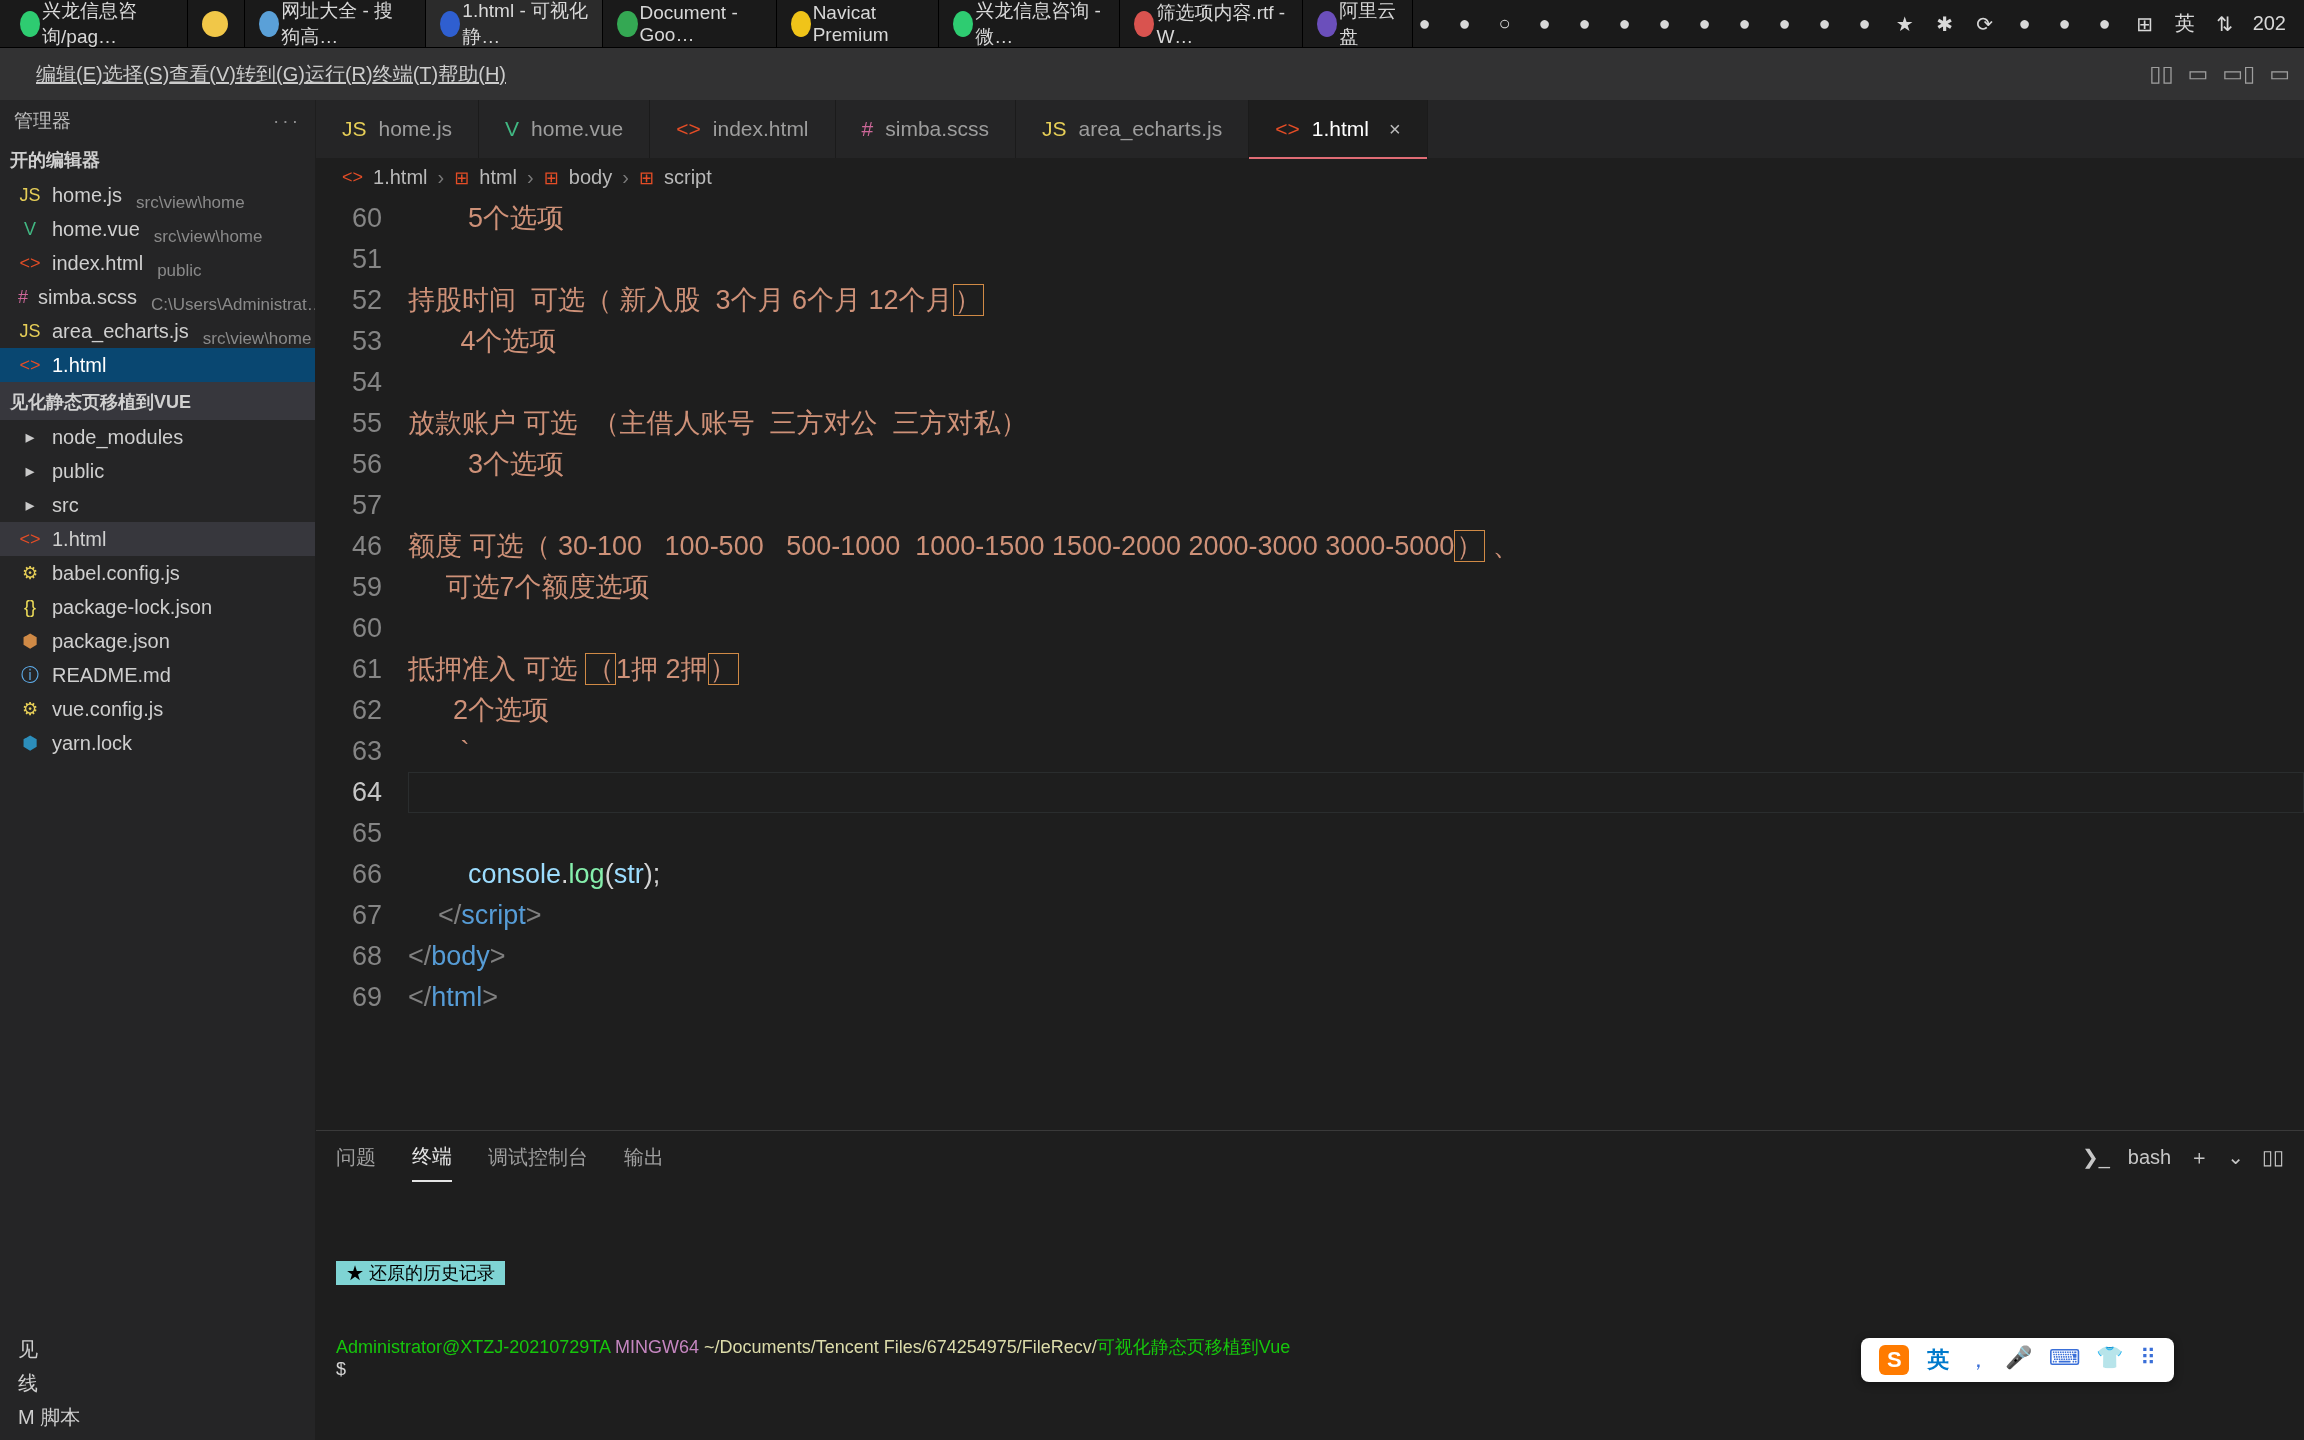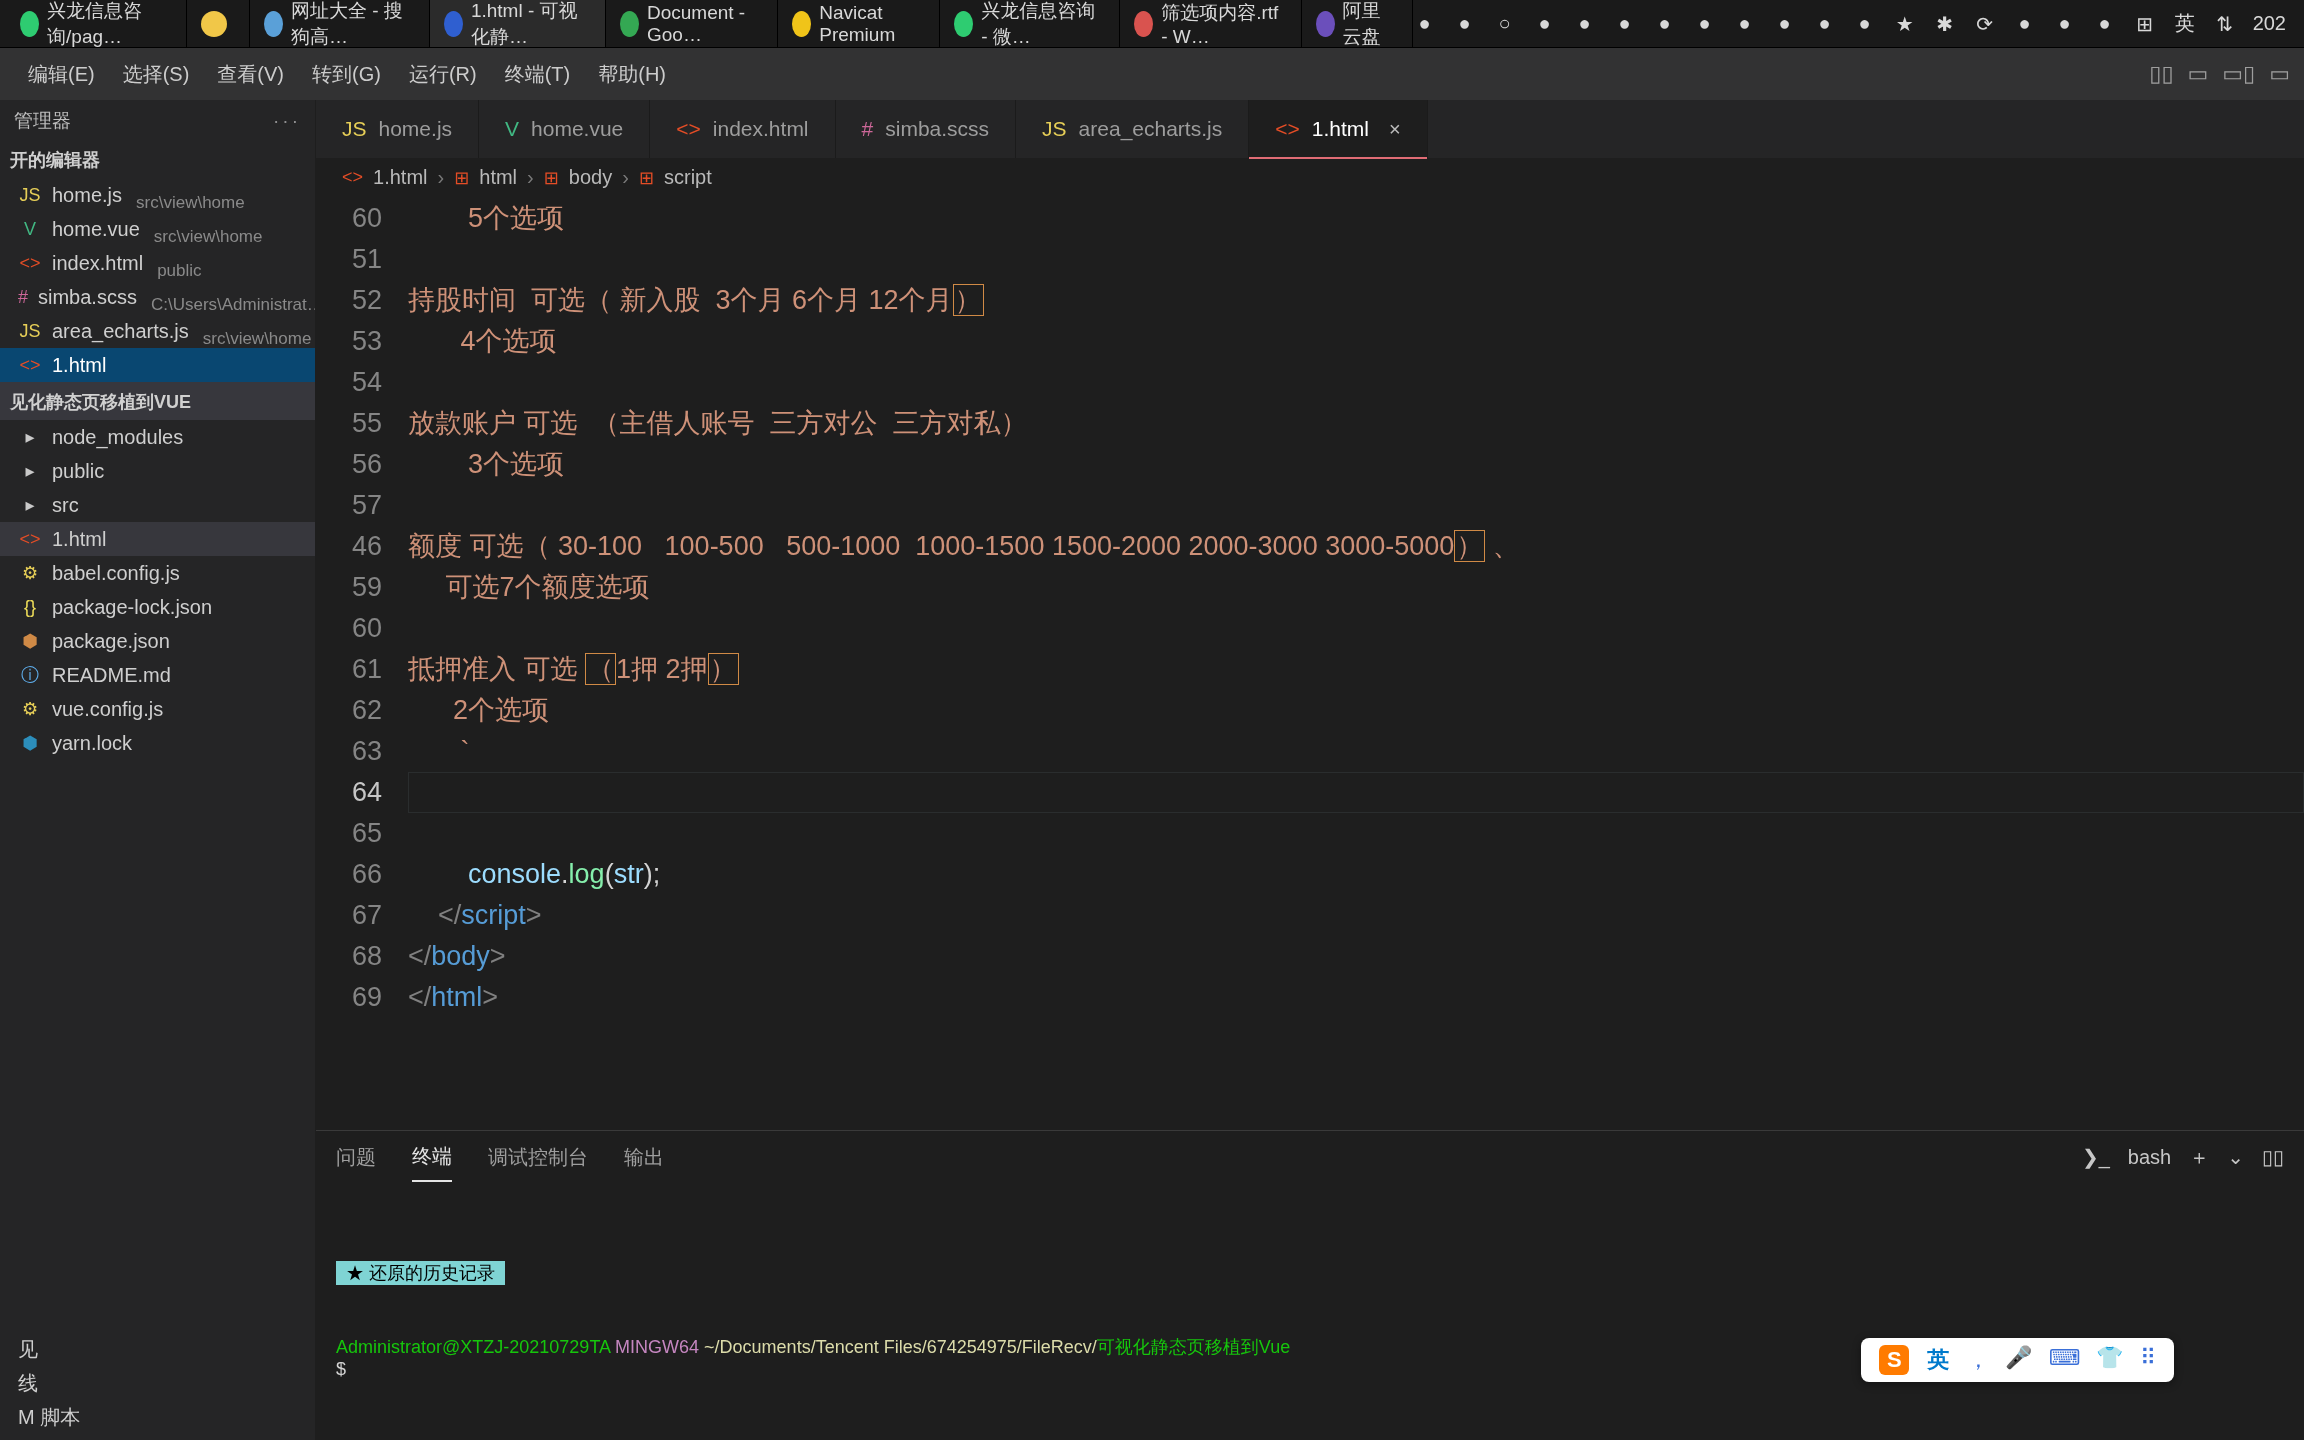--- a/index.html
+++ b/index.html
@@ -1,27 +1,27 @@
 <!DOCTYPE html>
 <html><head>
 <meta charset="utf-8">
 <style>
 * { margin: 0; padding: 0; box-sizing: border-box; font-family: "Segoe UI", "Microsoft YaHei", sans-serif; }
 body { width: 2304px; height: 1440px; background: #1e1e1e; color: #ccc; overflow: hidden; position: relative; transform-origin: top left; }
 
 .taskbar { height: 48px; background: #1a1a1a; display: flex; align-items: center; font-size: 19px; color: #d8d8d8; padding: 0 6px; gap: 0; border-bottom: 1px solid #000; }
-.tb-app { display: flex; align-items: center; height: 100%; padding: 0 14px; gap: 8px; border-right: 1px solid #000; }
+.tb-app { display: flex; align-items: center; height: 100%; padding: 0 14px; gap: 2px; border-right: 1px solid #000; }
 .tb-app.active { background: #2b2b2b; }
 .tb-dot { width: 26px; height: 26px; border-radius: 50%; display: flex; align-items: center; justify-content: center; font-size: 17px; }
 .taskbar .spacer { flex: 1; }
 .tray { display: flex; align-items: center; gap: 16px; padding-right: 12px; font-size: 20px; }
 .tray .ti { width: 24px; height: 24px; display: flex; align-items: center; justify-content: center; }
 
 .menubar { height: 52px; background: #323233; display: flex; align-items: center; font-size: 20px; color: #ccc; position: relative; }
-.menu-items { display: flex; gap: 28px; padding-left: 28px; }
+.menu-items { display: flex; padding-left: 36px; text-decoration: underline; }
 .menu-items span { cursor: default; }
 .menubar .title { position: absolute; left: 50%; transform: translateX(-50%); color: #bfbfbf; }
 .menubar .right { margin-left: auto; display: flex; gap: 14px; padding-right: 14px; font-size: 22px; }
 .menubar .right span { opacity: .7; }
 
 .main { display: flex; height: calc(100% - 48px - 52px); }
 .sidebar { width: 316px; background: #252526; display: flex; flex-direction: column; border-right: 1px solid #1e1e1e; }
 .sidebar-hdr { display: flex; align-items: center; justify-content: space-between; padding: 8px 14px 6px; font-size: 19px; color: #bdbdbd; }
 .sidebar-hdr .dots { letter-spacing: 3px; opacity: .7; }
 .section-label { font-size: 18px; font-weight: 700; color: #d0d0d0; padding: 8px 8px 6px 10px; }

